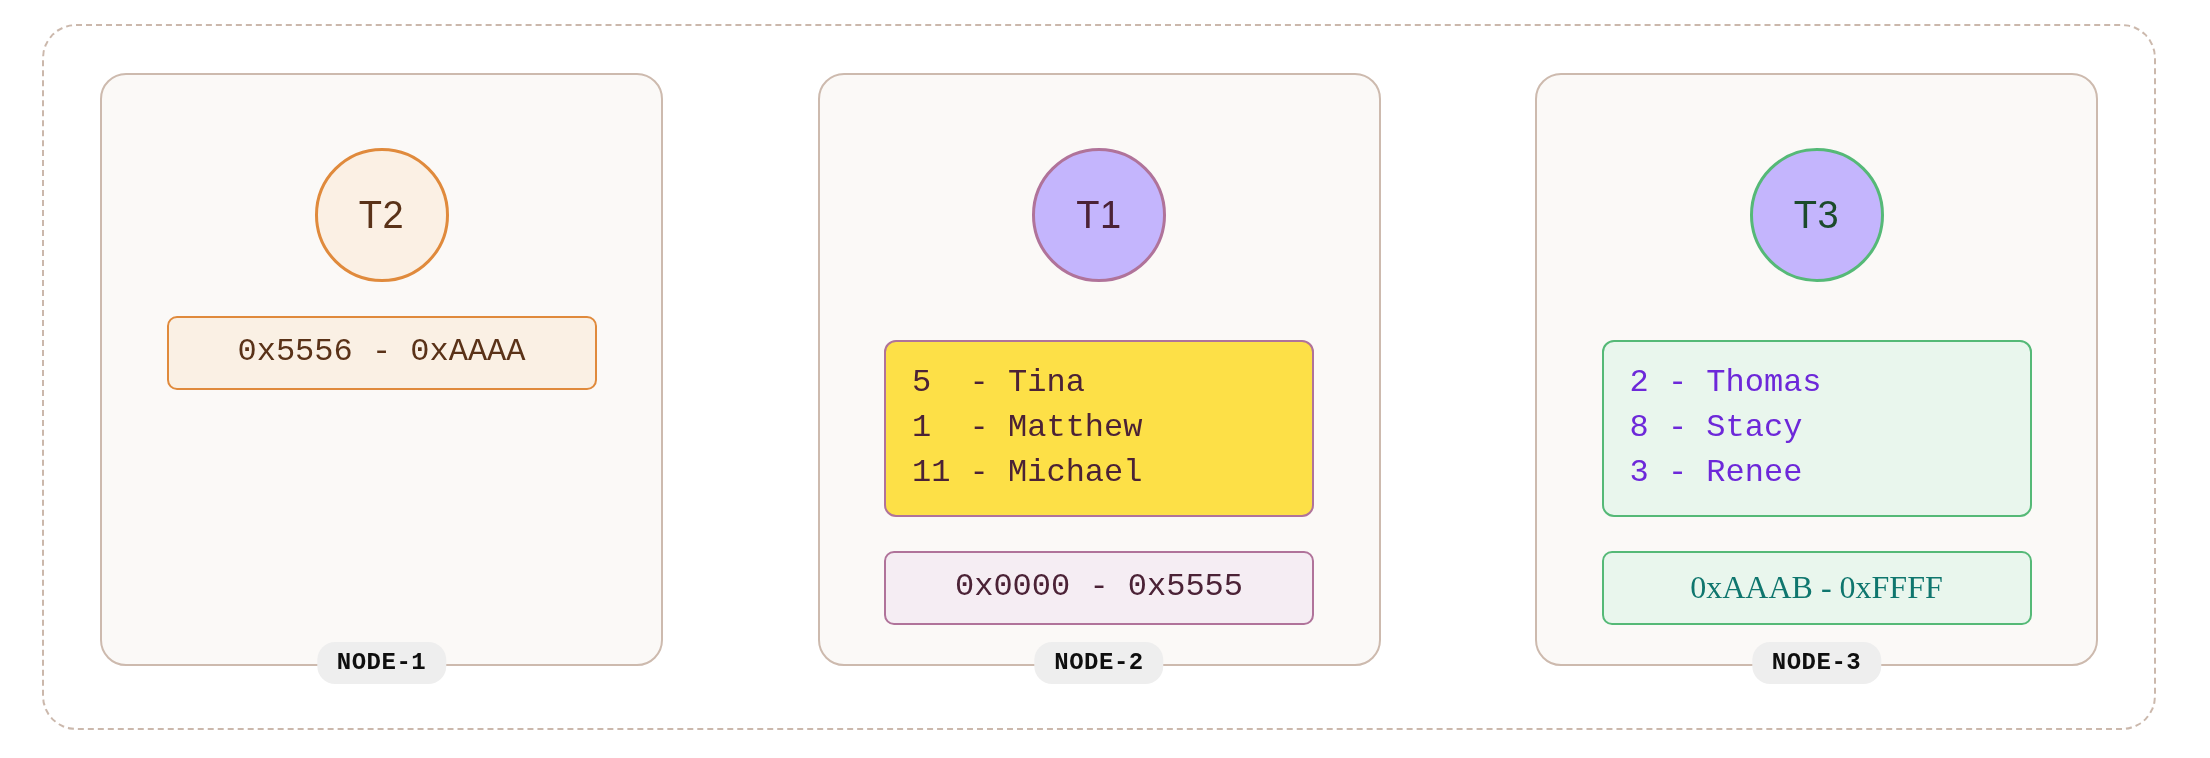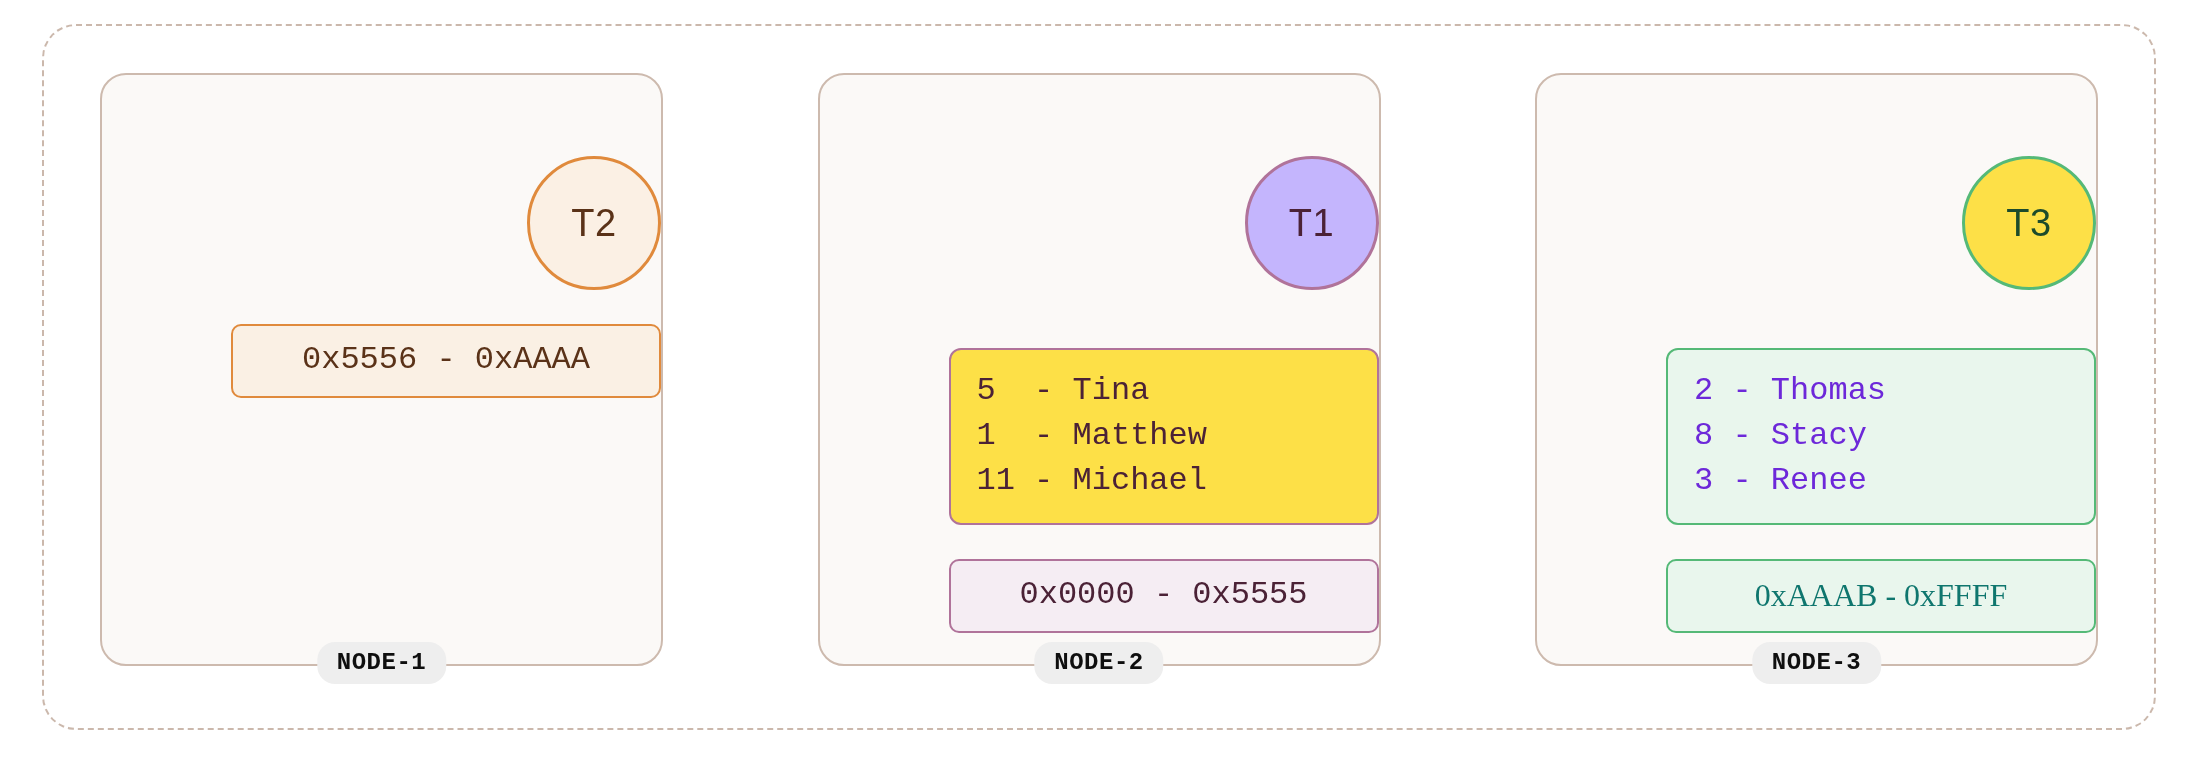--- a/index.html
+++ b/index.html
@@ -45,22 +45,22 @@
   .node-card {
     position: relative;
     box-sizing: border-box;
     width: 563px;
     height: 593px;
     background: #fbf9f7;
     border: 2px solid #cdbaae;
     border-radius: 26px;
     display: flex;
     flex-direction: column;
-    align-items: flex-end;
-    padding-top: 8px;
+    align-items: center;
+    padding-top: 0;
   }
 
   
   .node-circle {
     box-sizing: border-box;
     width: 134px;
     height: 134px;
     border-radius: 50%;
     border-width: 3px;
     border-style: solid;
@@ -138,21 +138,21 @@
   .theme-orange .node-range-text { color: #5a3218; }
 
   
   .theme-purple .node-circle { border-color: #b0739a; background: #c4b5fd; color: #4b2236; }
   .theme-purple .node-data-box { border-color: #b0739a; background: #fde047; }
   .theme-purple .node-data-line { color: #4b2236; }
   .theme-purple .node-range-box { border-color: #b0739a; background: #f5edf3; }
   .theme-purple .node-range-text { color: #4b2236; }
 
   
-  .theme-green .node-circle { border-color: #55b977; background: #fde047; color: #1c4b2b; }
+  .theme-green .node-circle { border-color: #55b977; background: #c4b5fd; color: #1c4b2b; }
   .theme-green .node-data-box { border-color: #55b977; background: #e9f6ed; }
   .theme-green .node-data-line { color: #6d28d9; }
   .theme-green .node-range-box { border-color: #55b977; background: #e9f6ed; }
   .theme-green .node-range-text { color: #0f766e; font-family: Liberation Serif, serif; }
 </style>
 </head>
 <body>
 
 <div id="cluster-container">
   <div id="nodes-row">

